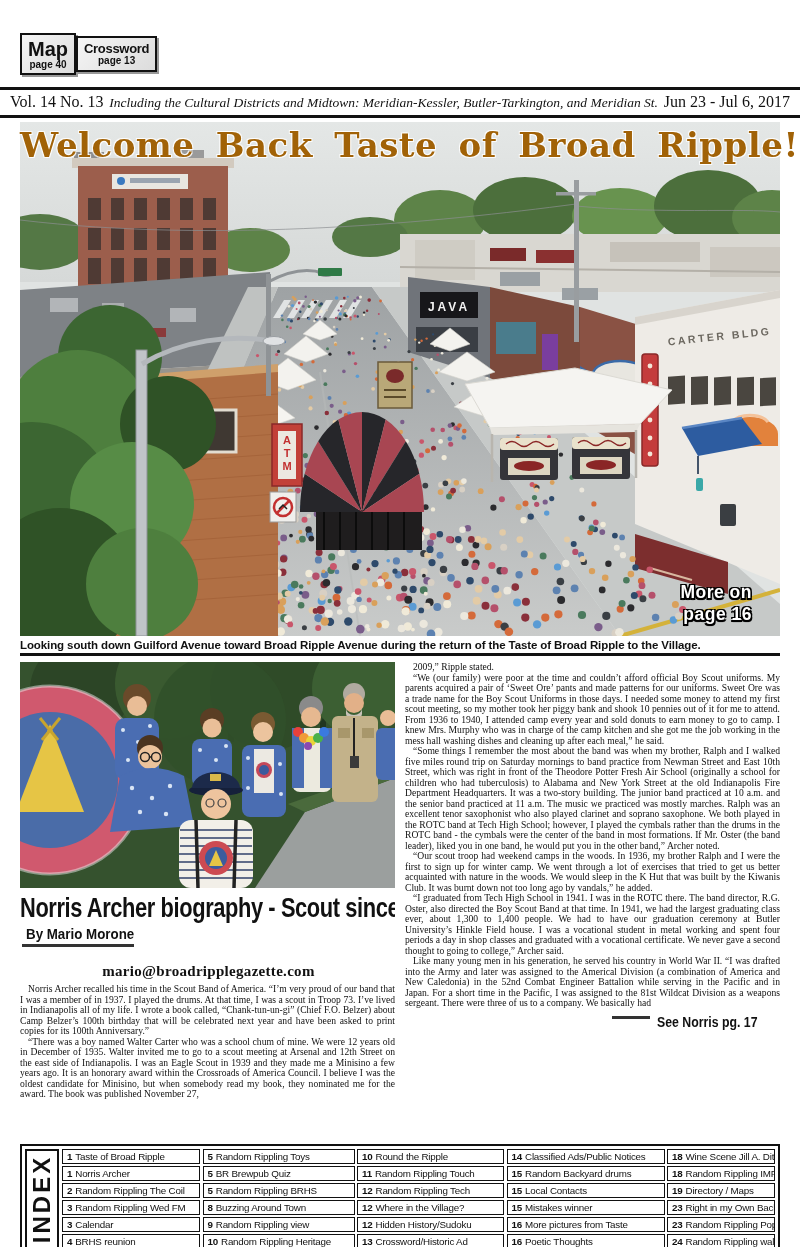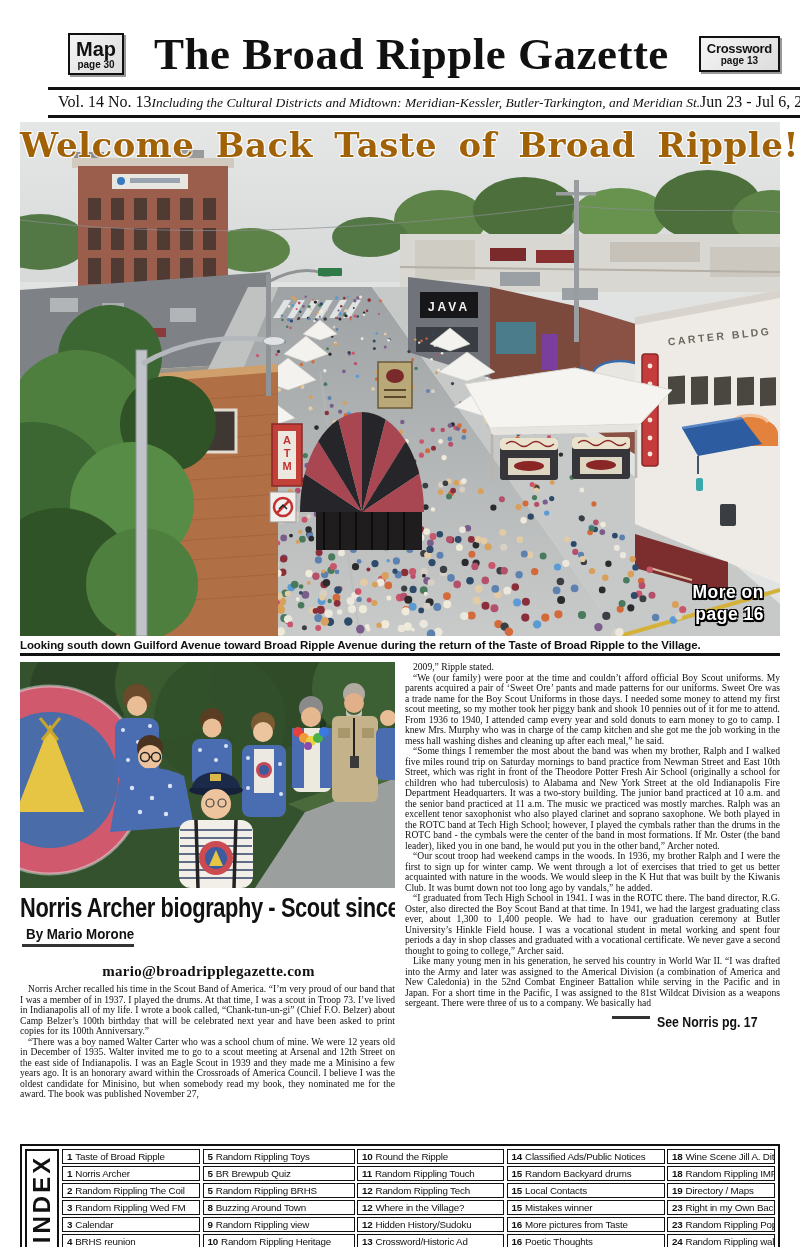--- a/index.html
+++ b/index.html
@@ -1,21 +1,21 @@
 <!DOCTYPE html>
 <html><head>
 <meta charset="utf-8">
 <style>
   * { margin:0; padding:0; box-sizing:border-box; }
   html,body { background:#888; }
   .page { width:800px; height:1247px; background:#fff; position:relative; overflow:hidden;
           font-family:"Liberation Serif", serif; color:#111; margin:0 auto; }
 
   
-  .masthead { padding-top:24px;padding-left:48px; }
+  .masthead { padding-top:24px; }
   .mast-row { display:flex; align-items:center; margin:0 20px; height:60px; }
   .corner-box { border:2px solid #111; background:linear-gradient(135deg,#f5f5f5,#dcdcdc);
                 box-shadow:2px 2px 0 #999; text-align:center; padding:4px 6px 3px;
                 font-family:"Liberation Sans", sans-serif; line-height:1.05; }
   .corner-box .big { font-weight:bold; font-size:20px; display:block; }
   .corner-box .big.small-cap { font-size:13px; letter-spacing:-0.3px; }
   .corner-box .pg { font-weight:bold; font-size:10px; display:block; }
   .mast-title { flex:1; text-align:center; font-size:45px; letter-spacing:0.5px; white-space:nowrap; }
   .rule { height:3px; background:#111; margin-top:3px; }
   .mast-sub { display:flex; align-items:baseline; padding:3px 10px 2px; height:22px; }
@@ -25,21 +25,21 @@
 
   
   .lead { margin:4px 20px 0; }
   .photo-wrap { position:relative; width:760px; height:514px; background:#e0e3e2; }
   .photo-wrap svg { display:block; }
   .lead-headline { position:absolute; top:3px; left:0; right:0; text-align:center;
                    font-family:"DejaVu Serif", serif; font-weight:bold; font-size:34px;
                    letter-spacing:0.5px; word-spacing:9px; white-space:nowrap;
                    text-shadow:1px 1px 0 rgba(255,255,255,.85), -1px -1px 0 rgba(255,255,255,.85),
                                -1px 1px 0 rgba(255,255,255,.7), 1px -1px 0 rgba(255,255,255,.7); }
-  .more-on { position:absolute; right:16px; bottom:10px; text-align:right;
+  .more-on { position:absolute; right:28px; bottom:10px; text-align:right;
              font-family:"Liberation Sans", sans-serif; font-weight:bold; font-size:17.5px;
              line-height:1.25; color:#fff; letter-spacing:0.5px;
              text-shadow:-1.5px -1.5px 0 #000, 1.5px -1.5px 0 #000, -1.5px 1.5px 0 #000,
                           1.5px 1.5px 0 #000, 0 2px 1px #000;margin-top:21px; }
   .lead-caption { font-family:"Liberation Sans", sans-serif; font-weight:bold; font-size:11.5px;
                   margin:3px 0 2px; letter-spacing:-0.1px; }
   .thick-rule { height:3px; background:#111; }
 
   
   .columns { margin:6px 20px 0; display:flex; gap:10px; height:474px; }
@@ -76,23 +76,22 @@
 </style>
 </head>
 <body>
 
 <div class="page">
 
   <header class="masthead">
     <div class="mast-row">
       <div class="corner-box">
         <span class="big">Map</span>
-        <span class="pg">page 30</span>
+        <span class="pg">page 40</span>
       </div>
-      <h1 class="mast-title">The Broad Ripple Gazette</h1>
       <div class="corner-box">
         <span class="big small-cap">Crossword</span>
         <span class="pg">page 13</span>
       </div>
     </div>
     <div class="rule"></div>
     <div class="mast-sub">
       <span class="mast-vol">Vol. 14  No. 13</span>
       <span class="mast-tagline">Including the Cultural Districts and Midtown: Meridian-Kessler, Butler-Tarkington, and Meridian St.</span>
       <span class="mast-date">Jun 23 - Jul 6, 2017</span>

